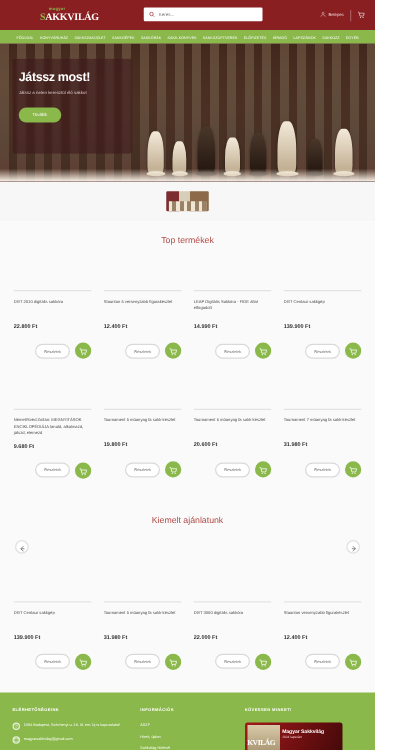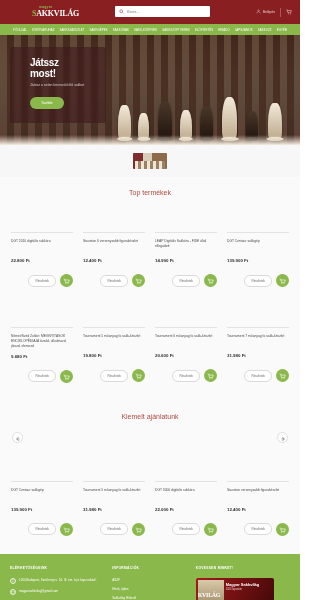--- a/index.html
+++ b/index.html
@@ -33,21 +33,21 @@
       linear-gradient(180deg, rgba(255,255,255,.10), rgba(0,0,0,.45)),
       repeating-linear-gradient(90deg, rgba(230,222,205,.55) 0 7px, rgba(120,90,70,.45) 7px 14px),
       linear-gradient(0deg,#7a5c48,#3d2a20);
     background-blend-mode:overlay,soft-light,normal;
     opacity:.95;}
   .piece{position:absolute;bottom:6px;border-radius:40% 40% 18% 18%/55% 55% 18% 18%;
     background:linear-gradient(180deg,#f3ead9,#bda98c);box-shadow:0 1px 2px rgba(0,0,0,.5);}
   .piece.dark{background:linear-gradient(180deg,#4a372a,#22160f);}
   .piece:after{content:"";position:absolute;left:50%;transform:translateX(-50%);bottom:-2px;width:120%;height:4px;border-radius:50%;background:inherit;}
   .hero-card{position:absolute;left:10px;top:12px;width:96px;height:76px;background:rgba(60,22,25,.55);border-radius:3px;
-     padding:10px 20px;backdrop-filter:blur(1px);}
+     padding:10px 5px;backdrop-filter:blur(1px);}
   .hero-title{color:#fff;font-size:10px;font-weight:bold;letter-spacing:-.3px;font-family:"Liberation Sans",sans-serif;}
   .hero-sub{color:#dcc9c9;font-size:3.5px;margin-top:4px;line-height:1.4;}
   .hero-btn{margin-top:9px;display:inline-flex;align-items:center;justify-content:center;
      background:#8ab84a;color:#fff;font-size:3.6px;border-radius:9px;padding:4px 11px;border:0;cursor:pointer;}
   .hero-fade{position:absolute;left:0;right:0;bottom:0;height:10px;
      background:linear-gradient(180deg,rgba(255,255,255,0),rgba(255,248,235,.95));}
 
   
   .strip{height:32px;background:#f7f7f7;display:flex;align-items:center;justify-content:center;}
   .strip-img{width:34px;height:16px;border-radius:1px;

